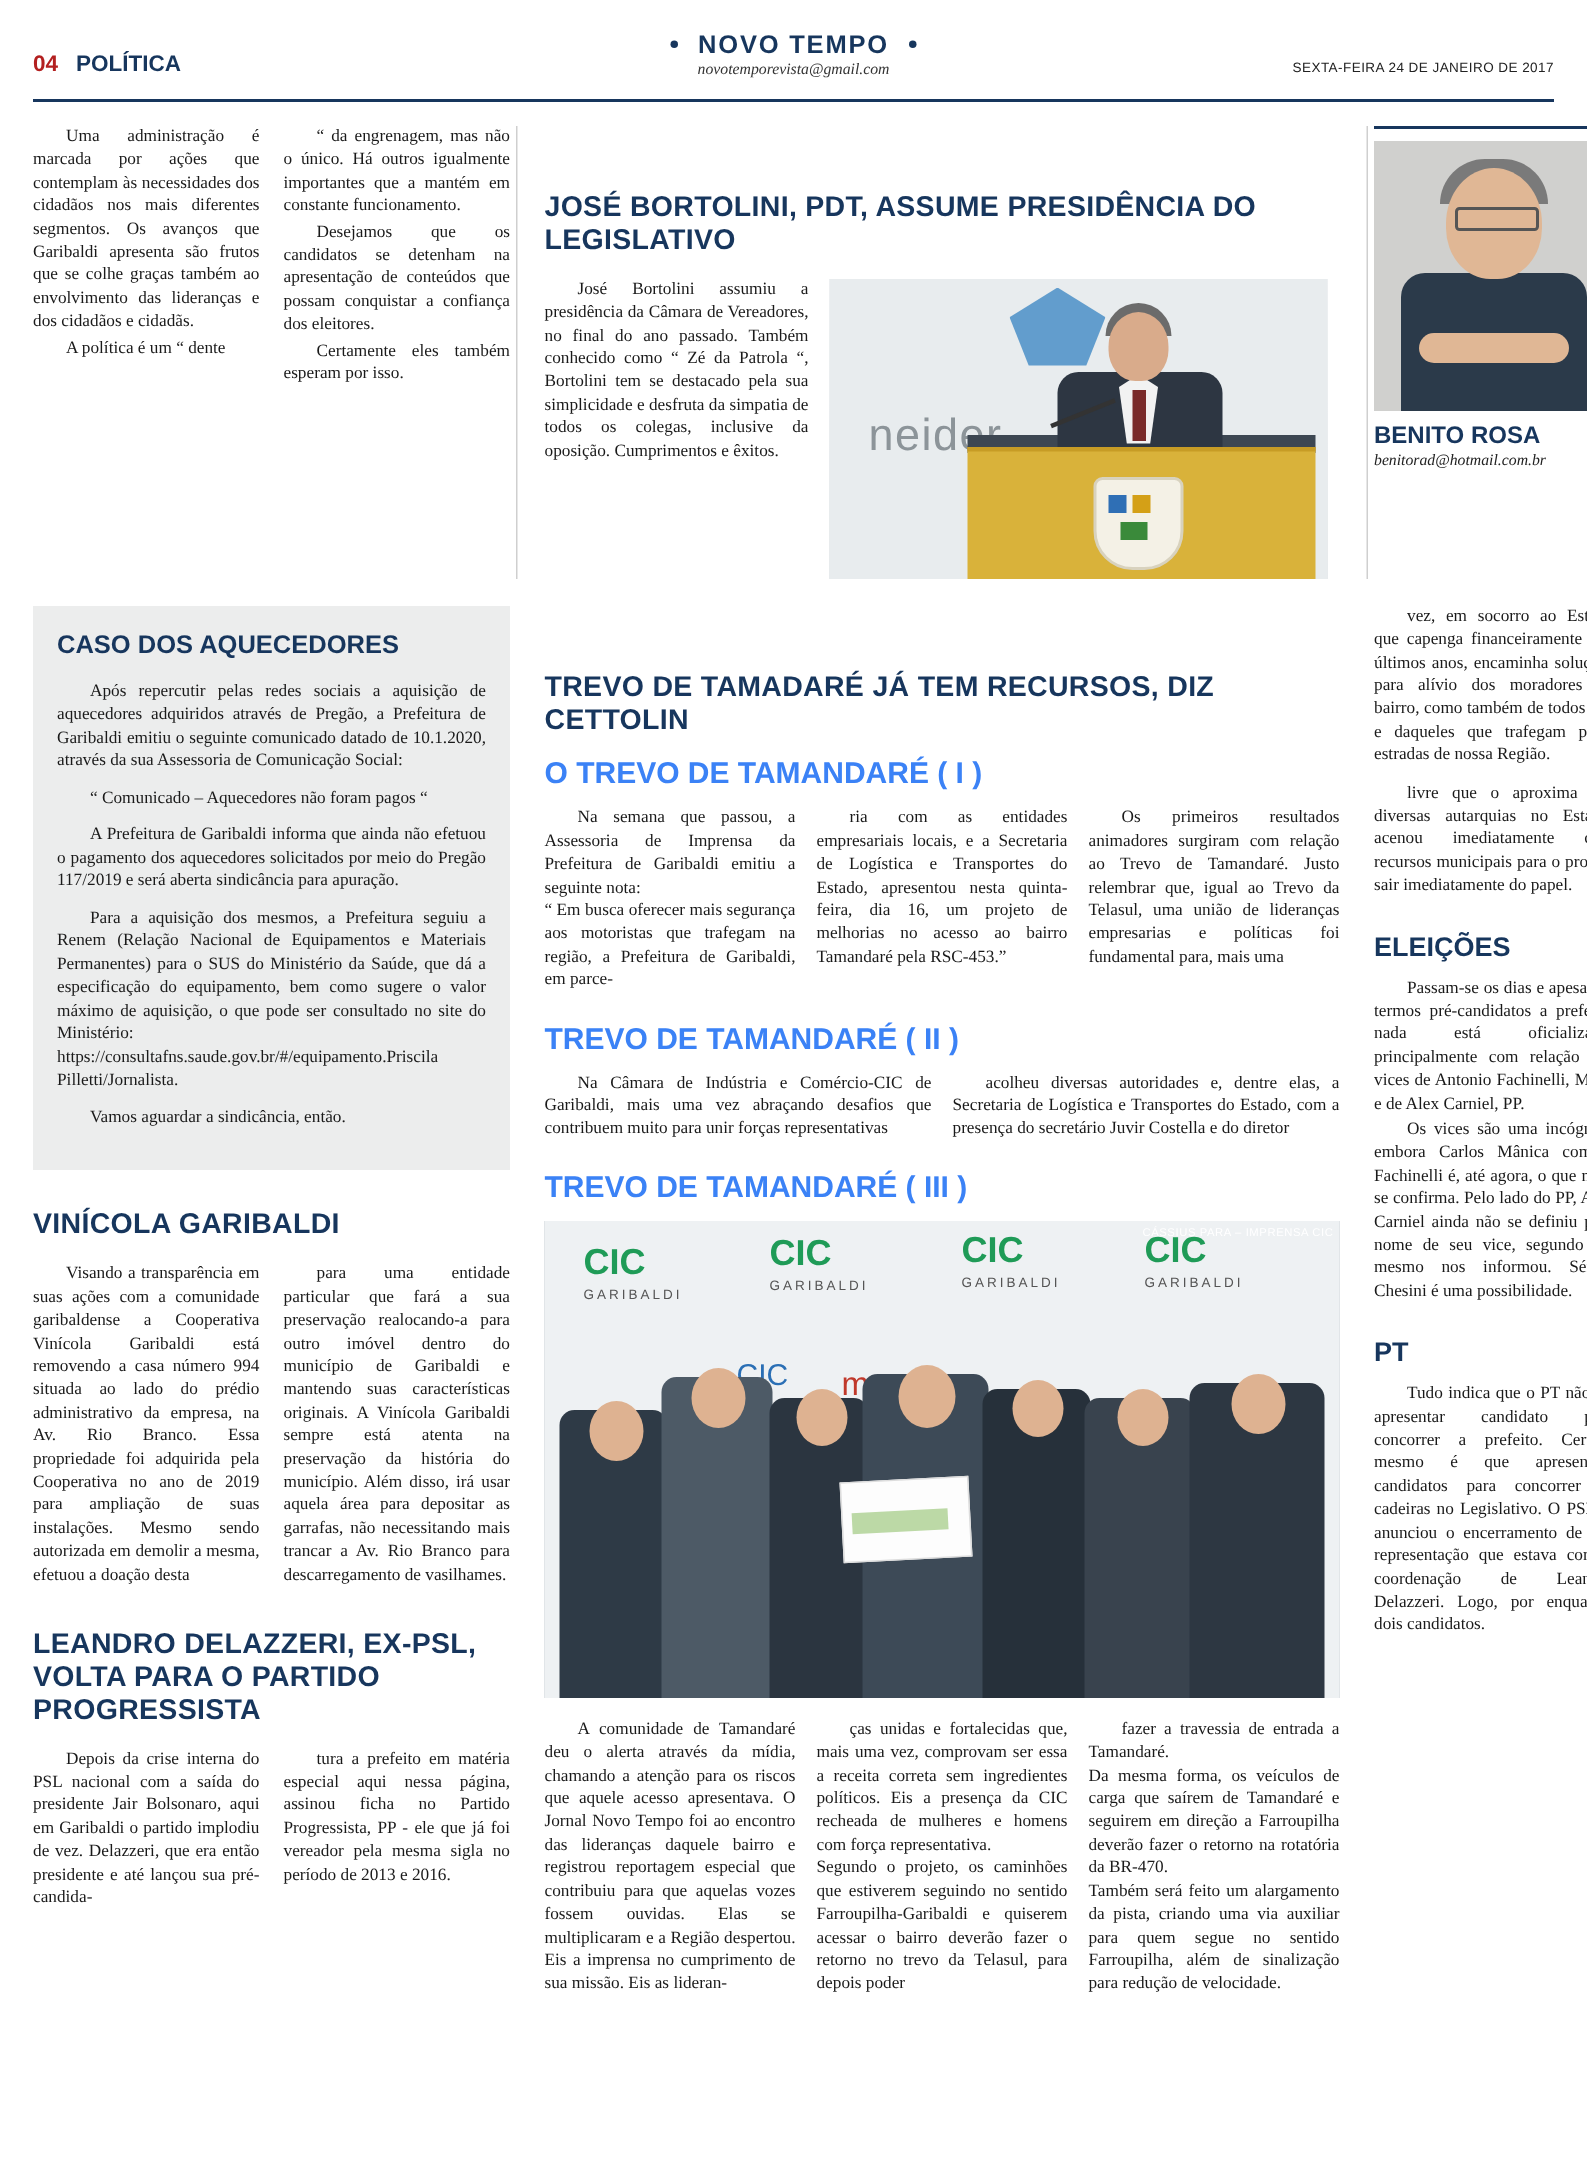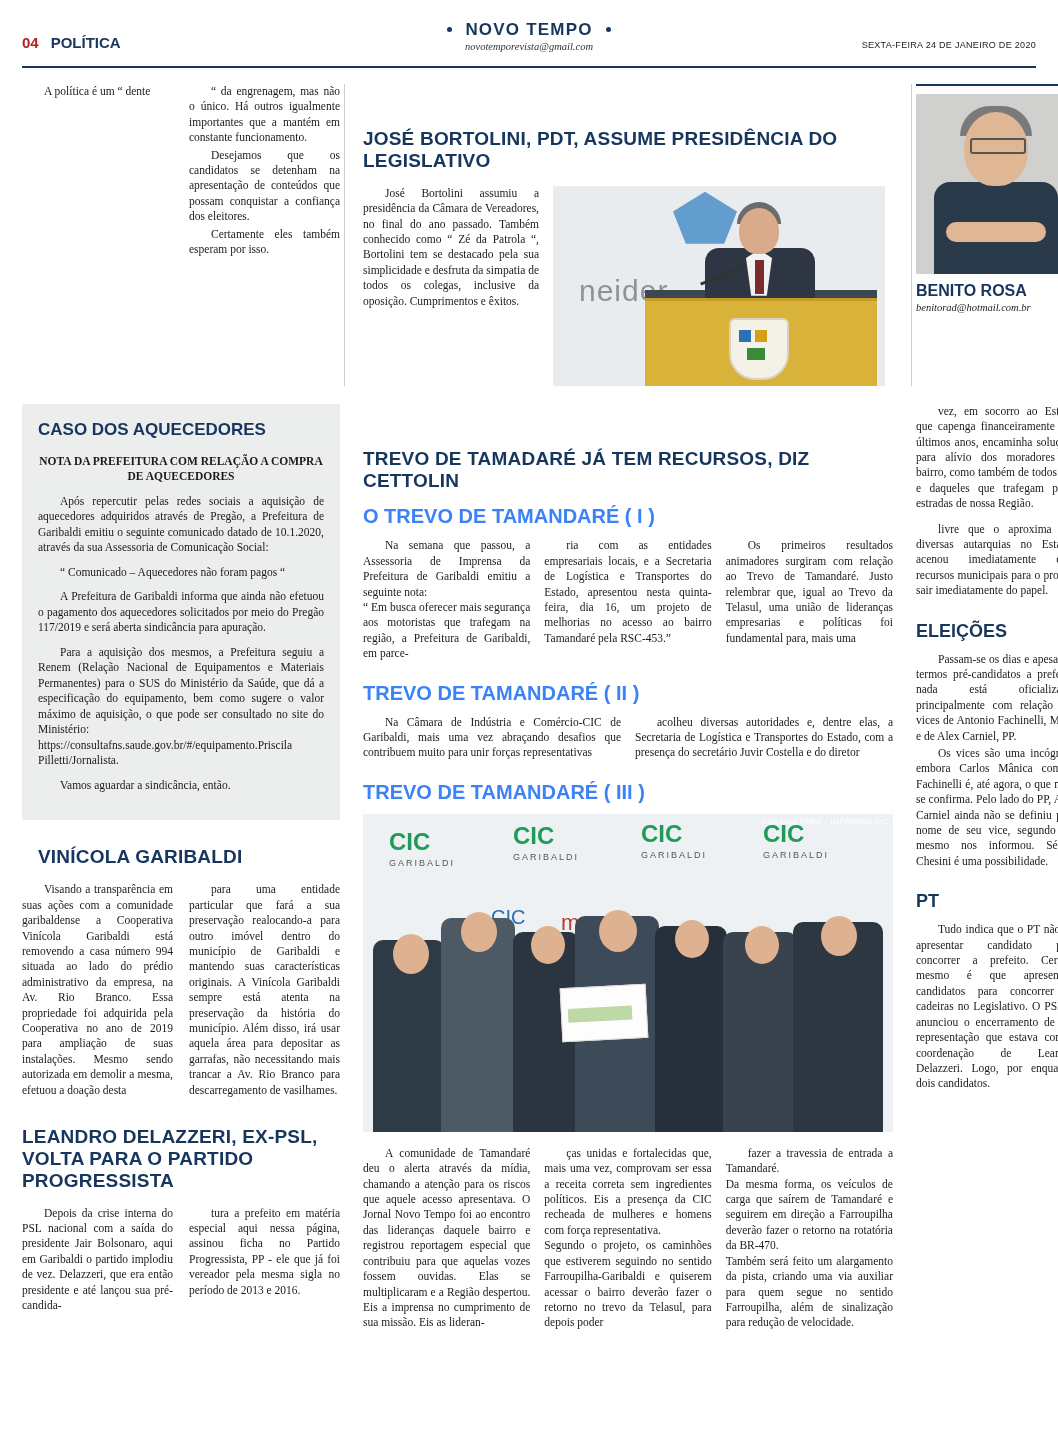--- a/index.html
+++ b/index.html
@@ -360,29 +360,30 @@
       <div>
         <span class="mast-dot"></span>
         <span class="mast-title">NOVO TEMPO</span>
         <span class="mast-dot"></span>
       </div>
       <div class="mast-mail">novotemporevista@gmail.com</div>
     </div>
     <div class="mast-left">
       <span class="pagenum">04</span><span>POLÍTICA</span>
     </div>
-    <div class="mast-right">SEXTA-FEIRA 24 DE JANEIRO DE 2020</div>
+    <div class="mast-right">SEXTA-FEIRA 24 DE JANEIRO DE 2017</div>
   </div>
   <div class="rule-thick"></div>
 
   <div class="body-grid">
 
     <div class="col-left">
       <div style="display:flex;gap:16px;">
         <div style="flex:1;">
+          <p>Uma administração é marcada por ações que contemplam às necessidades dos cidadãos nos mais diferentes segmentos. Os avanços que Garibaldi apresenta são frutos que se colhe graças também ao envolvimento das lideranças e dos cidadãos e cidadãs.</p>
           <p>A política é um “ dente</p>
         </div>
         <div style="flex:1;">
           <p>“ da engrenagem, mas não o único. Há outros igualmente importantes que a mantém em constante funcionamento.</p>
           <p>Desejamos que os candidatos se detenham na apresentação de conteúdos que possam conquistar a confiança dos eleitores.</p>
           <p>Certamente eles também esperam por isso.</p>
         </div>
       </div>
     </div>
 
@@ -431,29 +432,28 @@
       <div class="bylinemail">benitorad@hotmail.com.br</div>
     </div>
   </div>
 
   <div class="body-grid" style="margin-top:18px;align-items:flex-start;">
 
     <div class="col-left">
 
       <div class="note-box">
         <h2>CASO DOS AQUECEDORES</h2>
-        <p class="note-title">NOTA DA PREFEITURA COM RELAÇÃO A COMPRA DE AQUECEDORES</p>
         <p>Após repercutir pelas redes sociais a aquisição de aquecedores adquiridos através de Pregão, a Prefeitura de Garibaldi emitiu o seguinte comunicado datado de 10.1.2020, através da sua Assessoria de Comunicação Social:</p>
         <p>“ Comunicado – Aquecedores não foram pagos “</p>
         <p>A Prefeitura de Garibaldi informa que ainda não efetuou o pagamento dos aquecedores solicitados por meio do Pregão 117/2019 e será aberta sindicância para apuração.</p>
         <p>Para a aquisição dos mesmos, a Prefeitura seguiu a Renem (Relação Nacional de Equipamentos e Materiais Permanentes) para o SUS do Ministério da Saúde, que dá a especificação do equipamento, bem como sugere o valor máximo de aquisição, o que pode ser consultado no site do Ministério: https://consultafns.saude.gov.br/#/equipamento.Priscila Pilletti/Jornalista.</p>
         <p>Vamos aguardar a sindicância, então.</p>
       </div>
 
-      <h2 class="sec" style="margin-top:26px;margin-left:16px;">VINÍCOLA GARIBALDI</h2>
+      <h2 class="sec" style="margin-top:26px;">VINÍCOLA GARIBALDI</h2>
       <div style="display:flex;gap:16px;">
         <div style="flex:1;">
             <p>Visando a transparência em suas ações com a comunidade garibaldense a Cooperativa Vinícola Garibaldi está removendo a casa número 994 situada ao lado do prédio administrativo da empresa, na Av. Rio Branco. Essa propriedade foi adquirida pela Cooperativa no ano de 2019 para ampliação de suas instalações. Mesmo sendo autorizada em demolir a mesma, efetuou a doação desta</p>
           </div>
         <div style="flex:1;">
             <p>para uma entidade particular que fará a sua preservação realocando-a para outro imóvel dentro do município de Garibaldi e mantendo suas características originais. A Vinícola Garibaldi sempre está atenta na preservação da história do município. Além disso, irá usar aquela área para depositar as garrafas, não necessitando mais trancar a Av. Rio Branco para descarregamento de vasilhames.</p>
           </div>
       </div>
 
       <h2 class="sec" style="margin-top:26px;">LEANDRO DELAZZERI, EX-PSL, VOLTA PARA O PARTIDO PROGRESSISTA</h2>

